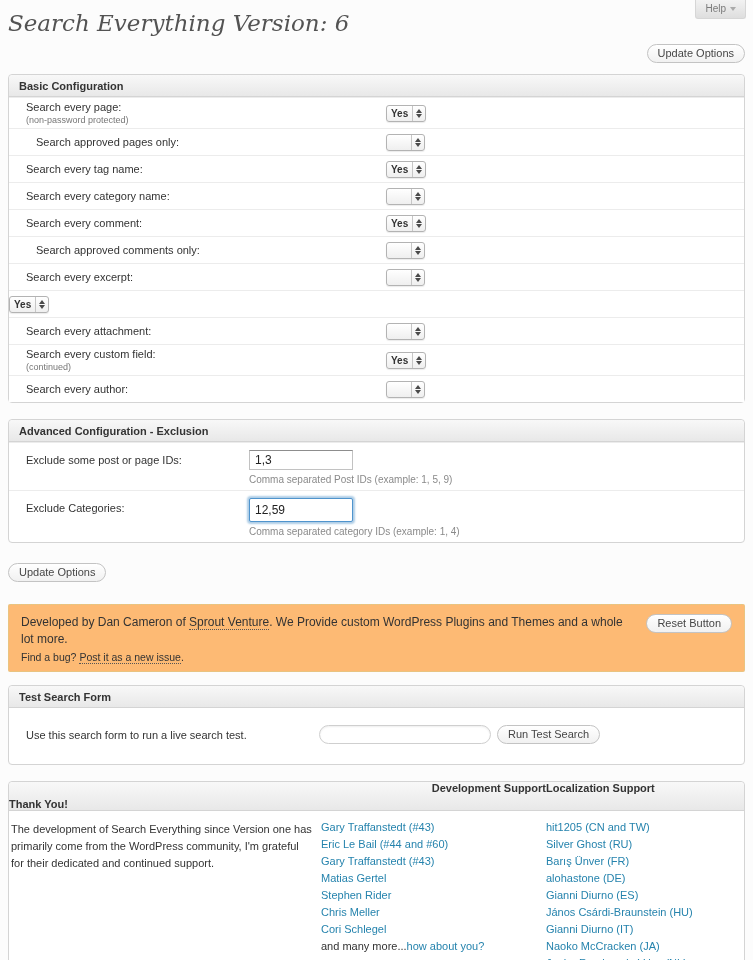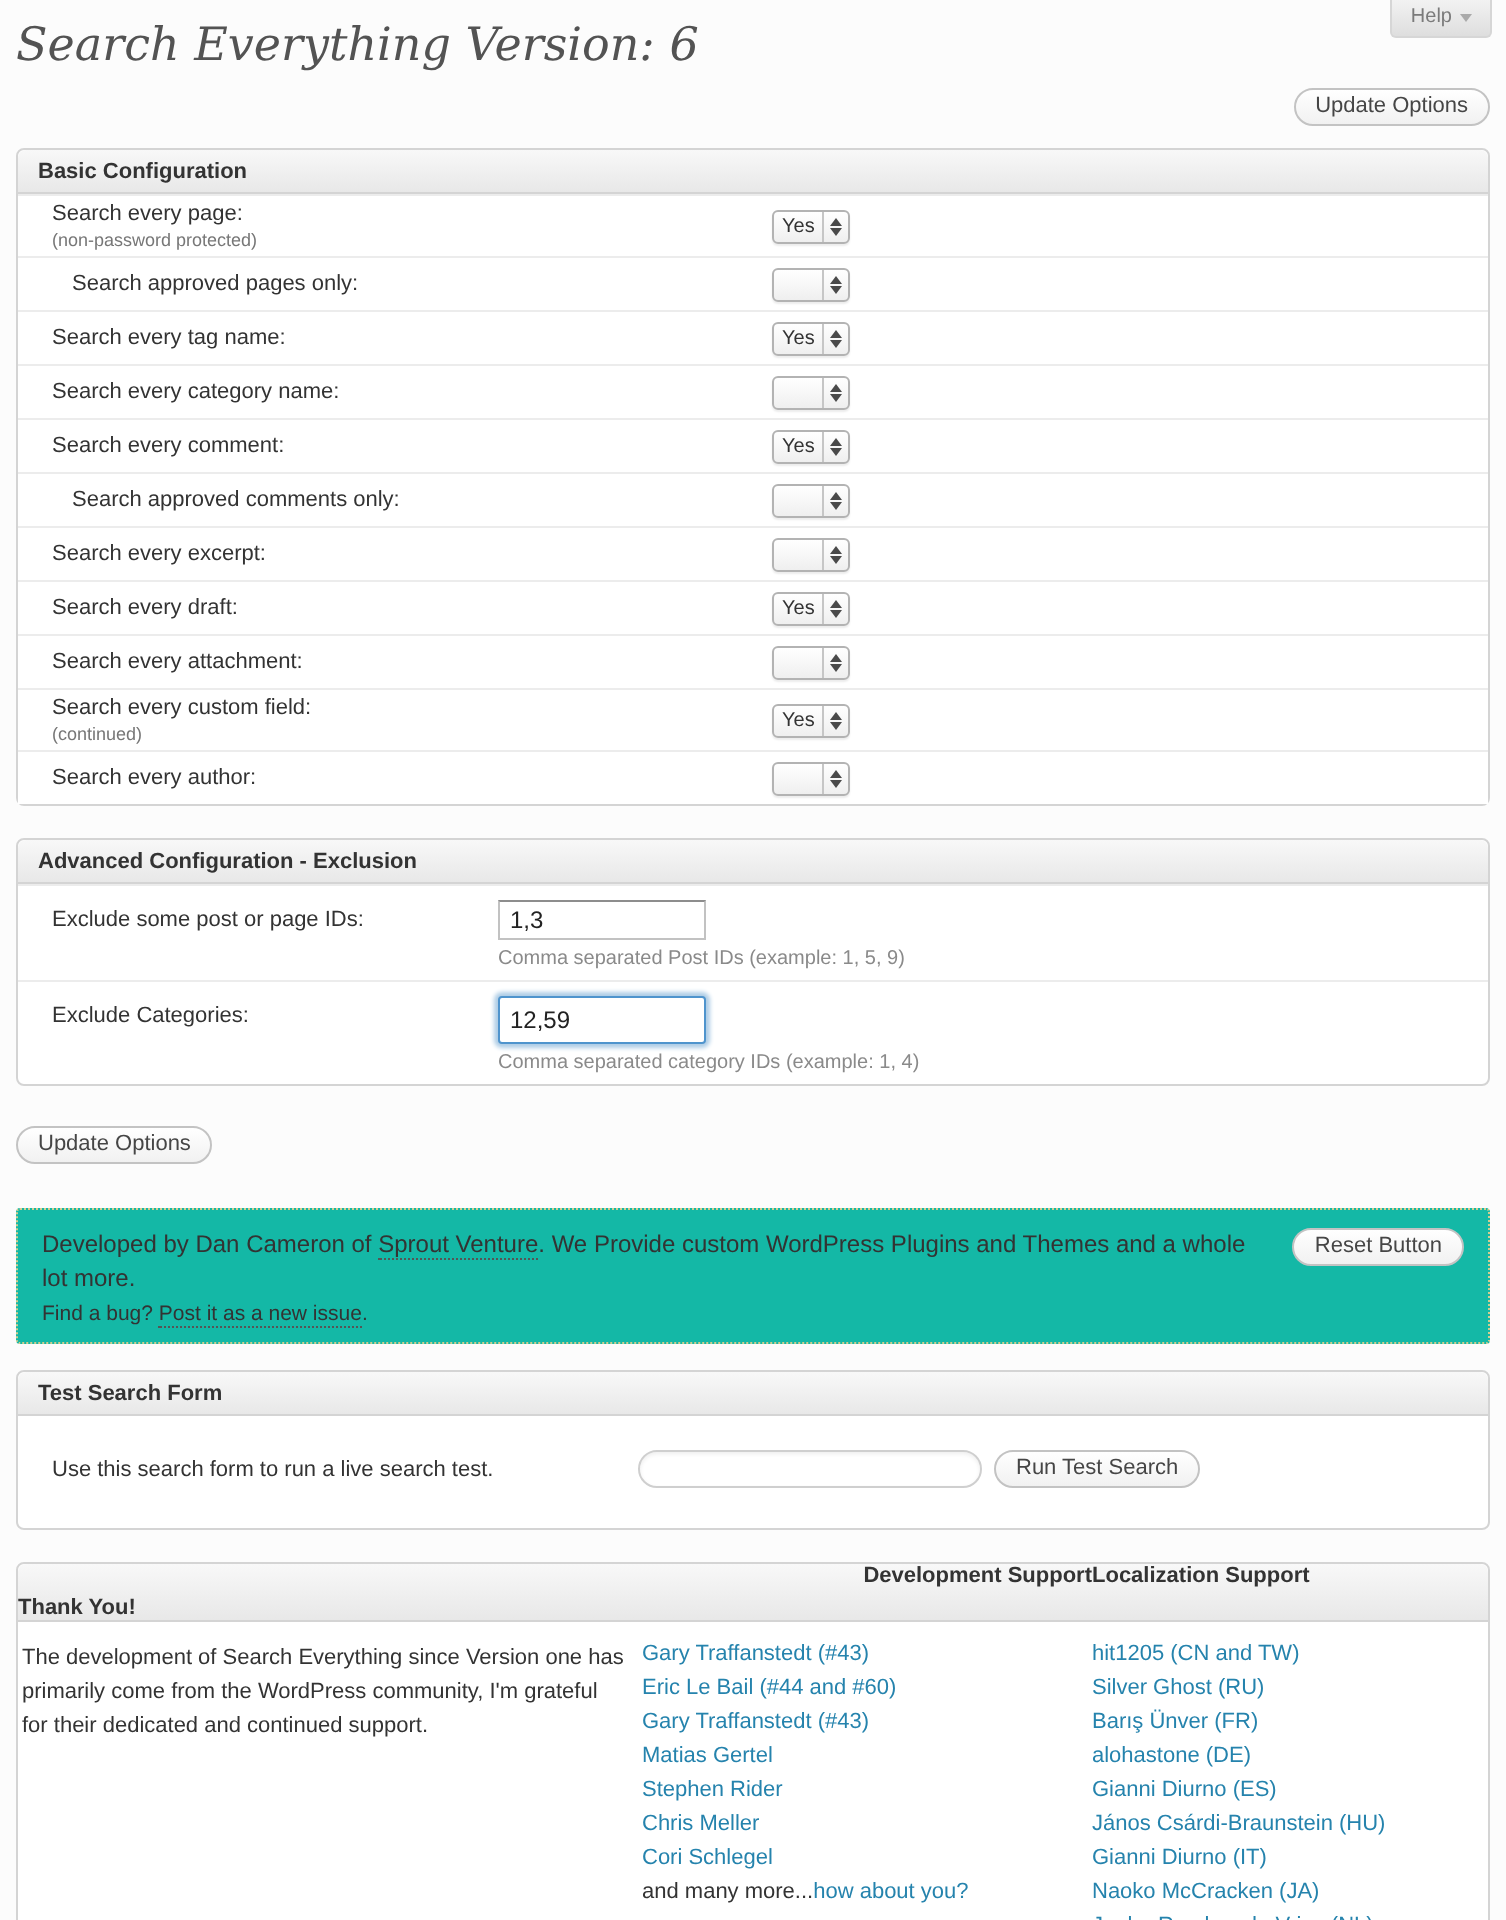--- a/index.html
+++ b/index.html
@@ -53,21 +53,21 @@
   .cfg-label { width:377px; padding-left:17px; color:#333; line-height:12px; }
   .cfg-label.indent { padding-left:27px; }
   .sublabel { display:block; font-size:9px; color:#777; margin-top:1px; }
 
   .se-select {
     display:inline-flex; align-items:stretch; height:17px;
     border:1px solid #b3b3b3; border-radius:3px;
     background:linear-gradient(#ffffff,#efefef);
     box-shadow:0 1px 1px rgba(0,0,0,0.08); cursor:default;
   }
-  .se-select .val { min-width:24px; padding:0 4px; font-size:10px; line-height:15px; color:#333; }
+  .se-select .val { min-width:24px; padding:0 4px; font-size:10px; line-height:15px; color:#333;font-weight:bold; }
   .se-select .stepper { width:13px; border-left:1px solid #c6c6c6; display:flex; flex-direction:column; align-items:center; justify-content:center; }
   .tri-up { width:0; height:0; border-left:3px solid transparent; border-right:3px solid transparent; border-bottom:4px solid #4a4a4a; }
   .tri-down { width:0; height:0; border-left:3px solid transparent; border-right:3px solid transparent; border-top:4px solid #4a4a4a; margin-top:1px; }
 
   
   .adv-row { display:flex; border-top:1px solid #ececec; padding:7px 0 5px; }
   .adv-row:first-child { border-top:none; }
   .adv-label { width:240px; padding-left:17px; padding-top:4px; }
   .text-input {
     width:104px; height:20px; font-size:12px; padding:1px 5px;
@@ -77,21 +77,21 @@
   .text-input.focused {
     height:24px; border:1px solid #4f94cd; border-radius:2px;
     box-shadow:0 0 2px 2px #aecde6;
   }
   .hint { color:#8a8a8a; font-size:10px; margin-top:4px; }
 
   .bottom-actions { margin:20px 0 22px; }
 
   
   .notice {
-    background:#14b8a6; border:1px dotted #d5cd8e; border-radius:2px;
+    background:#fdba74; border:1px dotted #d5cd8e; border-radius:2px;
     padding:9px 12px 8px; position:relative; margin-bottom:13px;
   }
   .notice-line1 { font-size:12px; color:#333; line-height:17px; padding-right:95px; }
   .notice-line2 { font-size:10.5px; color:#333; margin-top:3px; }
   .notice a { color:#333; text-decoration:none; border-bottom:1px dotted #555; }
   .notice .reset { position:absolute; right:12px; top:9px; }
 
   
   .test-row { display:flex; align-items:center; padding:17px 0 20px; }
   .test-desc { width:310px; padding-left:17px; }
@@ -210,21 +210,20 @@
       <div class="se-select">
         <span class="val"></span>
         <span class="stepper">
             <span class="tri-up"></span>
             <span class="tri-down"></span>
           </span>
       </div>
     </div>
 
     <div class="cfg-row">
-      <div class="cfg-label">Search every draft:</div>
       <div class="se-select">
         <span class="val">Yes</span>
         <span class="stepper">
             <span class="tri-up"></span>
             <span class="tri-down"></span>
           </span>
       </div>
     </div>
 
     <div class="cfg-row">

